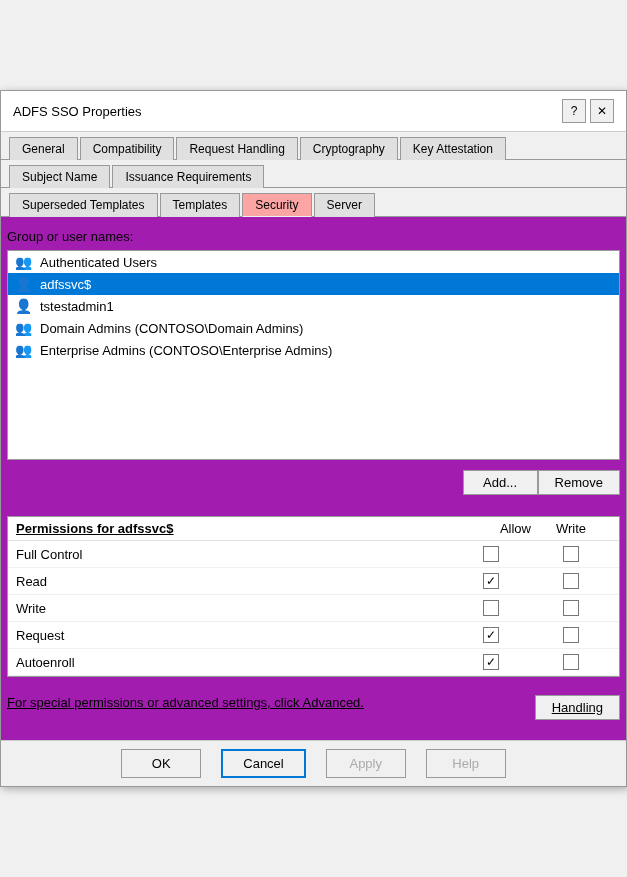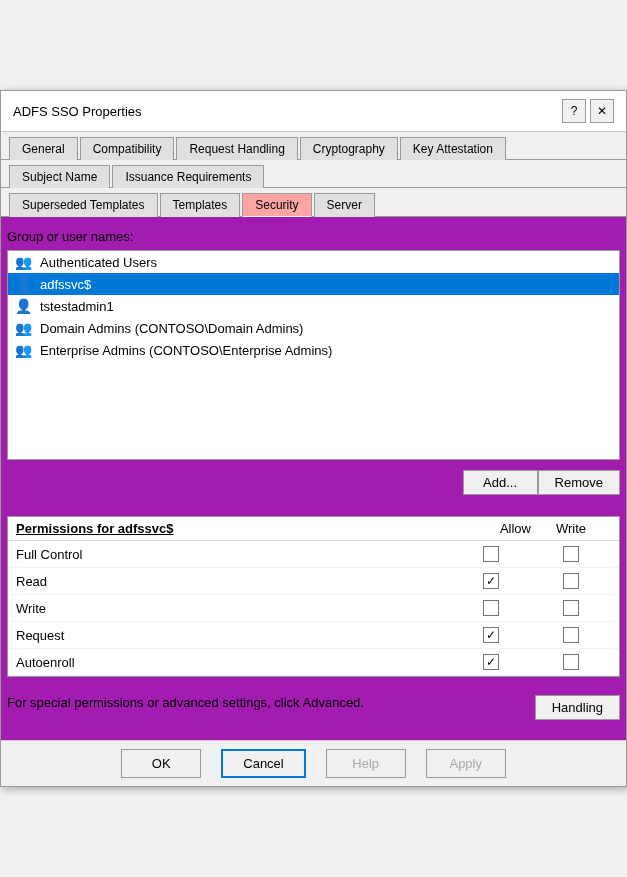--- a/index.html
+++ b/index.html
@@ -176,20 +176,21 @@
       justify-content: center;
       cursor: pointer;
       font-size: 12px;
       color: #000;
     }
     .advanced-row {
       display: flex;
       align-items: flex-start;
       justify-content: space-between;
       padding: 8px 0;
+      text-decoration: underline;
     }
     .advanced-text {
       font-size: 13px;
       flex: 1;
       margin-right: 10px;
     }
     .bottom-bar {
       border-top: 1px solid #ccc;
       padding: 8px 16px;
       display: flex;
@@ -336,16 +337,16 @@
 
     <div class="advanced-row">
       <div class="advanced-text">For special permissions or advanced settings, click Advanced.</div>
       <button class="btn">Handling</button>
     </div>
   </div>
 
   <div class="bottom-bar">
     <button class="bottom-btn">OK</button>
     <button class="bottom-btn focused">Cancel</button>
+    <button class="bottom-btn disabled">Apply</button>
     <button class="bottom-btn disabled">Help</button>
-    <button class="bottom-btn disabled">Apply</button>
   </div>
 </div>
 
 </body></html>

